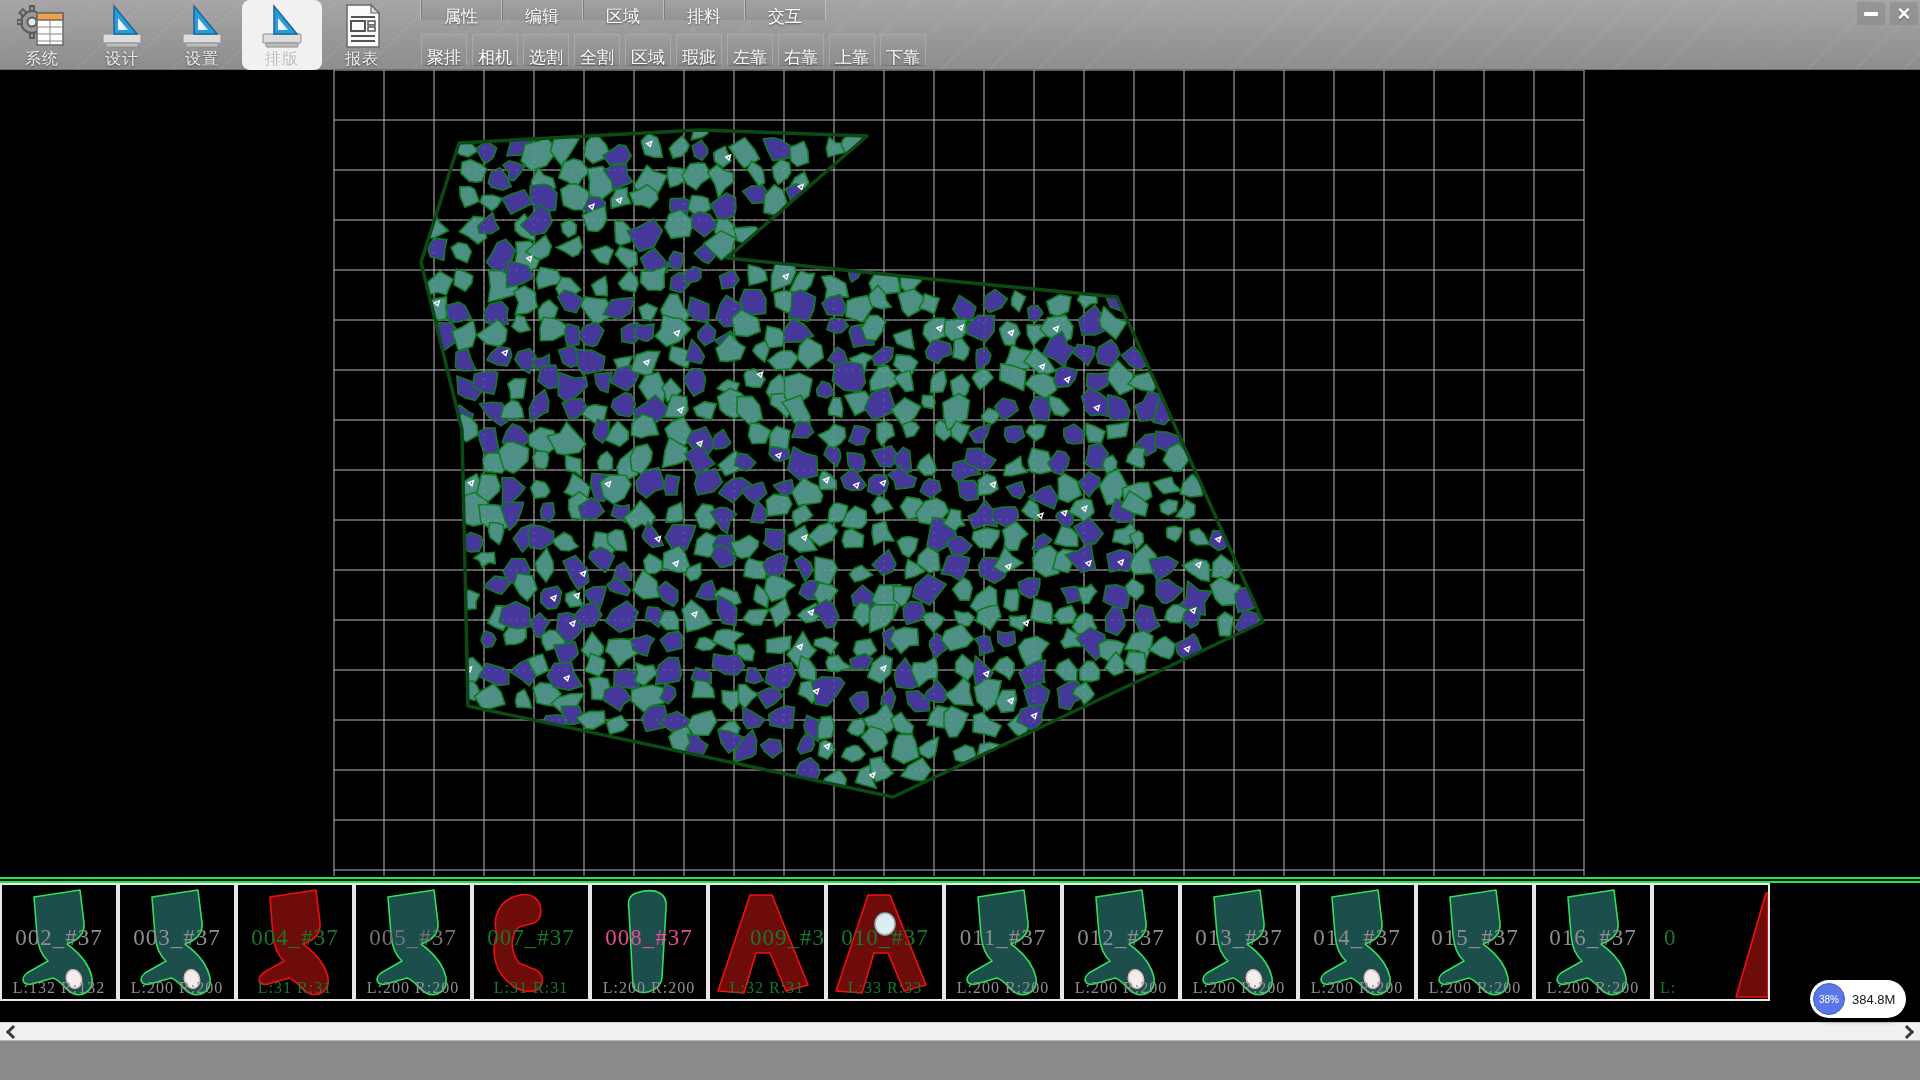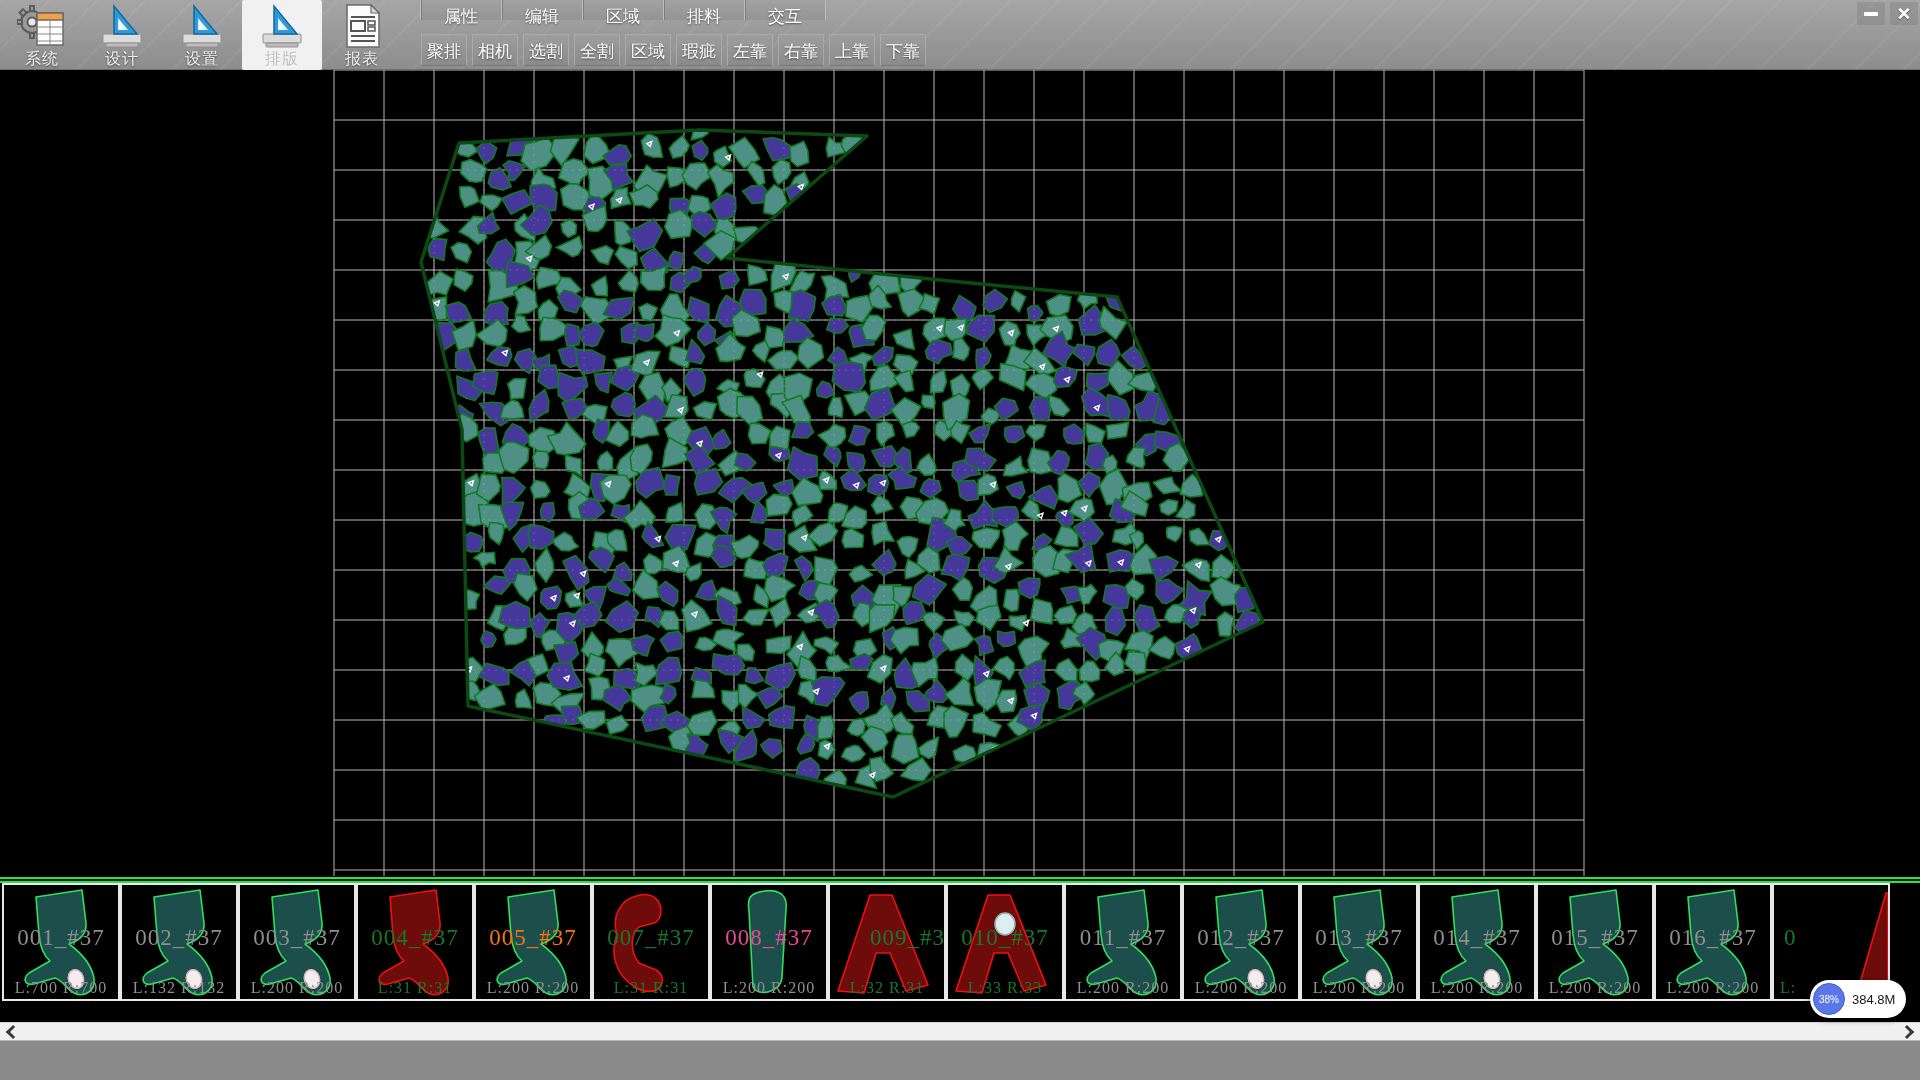--- a/index.html
+++ b/index.html
@@ -6,36 +6,36 @@
   body{width:1920px;height:1080px;position:relative;overflow:hidden;
        font-family:"Liberation Sans",sans-serif;-webkit-font-smoothing:antialiased;}
 
   
   .toolbar{position:absolute;left:0;top:0;width:1920px;height:70px;
     background:linear-gradient(#a6a6a6,#8d8d8d);
     box-shadow:inset 0 -1px 0 #6f6f6f;}
   .toolbar::after{content:"";position:absolute;inset:0;pointer-events:none;
     background:repeating-linear-gradient(135deg,rgba(255,255,255,.05) 0 2px,rgba(0,0,0,0) 2px 34px);}
   .icon-slot{position:absolute;top:0;height:70px;width:80px;text-align:center;cursor:pointer;z-index:2;}
-  .icon-slot.active{background:#f1f1f1;border-radius:2px;}
+  .icon-slot.active{background:#f1f1f1;border-radius:8px;}
   .icon-slot .glyph{display:block;margin:3px auto 0;width:50px;height:46px;}
   .icon-slot .cap{display:block;margin-top:0px;font-size:16px;color:#efefef;
      text-shadow:0 1px 2px rgba(0,0,0,.55);letter-spacing:1px;}
   .icon-slot.active .cap{color:#bdbdbd;text-shadow:0 1px 0 #fff;}
 
   .menu-tabs{position:absolute;left:420px;top:0;height:33px;display:flex;z-index:2;}
   .menu-tab{width:80px;height:20px;line-height:33px;text-align:center;color:#fff;font-size:17px;
     text-shadow:0 1px 2px rgba(0,0,0,.5);cursor:pointer;
     border-left:1px solid #bdbdbd;box-shadow:inset 1px 0 0 #7e7e7e;
     background:linear-gradient(#a2a2a2,#949494);}
   .menu-tab:last-child{border-right:1px solid #bdbdbd;}
 
   .tool-row{position:absolute;left:421px;top:34px;height:34px;display:flex;gap:5px;z-index:2;}
   .tool-btn{min-width:46px;height:32px;line-height:32px;text-align:center;color:#fff;font-size:17px;
-    text-shadow:0 1px 2px rgba(0,0,0,.5);cursor:pointer;padding:1px 1px;
+    text-shadow:0 1px 2px rgba(0,0,0,.5);cursor:pointer;padding:7px 1px;
     background:linear-gradient(#9e9e9e,#8b8b8b);
     border:1px solid #a9a9a9;border-bottom-color:#777;box-sizing:border-box;}
 
   .win-controls{position:absolute;right:2px;top:2px;display:flex;gap:5px;z-index:3;}
   .win-btn{width:28px;height:23px;display:flex;align-items:center;justify-content:center;cursor:pointer;
     background:rgba(120,120,120,.35);border-radius:2px;}
   .min-bar{width:14px;height:4px;background:#fff;border-radius:1px;}
   .close-x{color:#fff;font-size:22px;font-weight:bold;line-height:20px;text-shadow:0 1px 1px rgba(0,0,0,.4);}
 
   
@@ -838,56 +838,48 @@
           <path d="M1215.765180238057,469.00284728221595 l5,-2 l-1.5,5 Z"></path>
         </g>
       </g>
       <polygon points="459,73 700,60 867,66 727,188 940,210 1117,227 1263,552 893,727 468,636 462,360 421,192" fill="none" stroke="#0b4a12" stroke-width="3.5" stroke-linejoin="round"></polygon>
     </svg>
   </div>
 
 <div class="sep-green"></div>
 
 <div class="thumb-strip" id="thumb-strip">
-  <div class="thumb-cell" style="margin-left:2px">
+  <div class="thumb-cell">
     <svg viewBox="0 0 114 114" width="114" height="114">
         <path d="M32,12 L78,5 L82,38 C83,50 74,56 65,59 C76,67 87,78 90,93 C92,106 80,113 70,108 C62,104 60,96 51,93 L30,99 C21,101 18,94 25,88 L46,76 C39,70 36,61 35,50 Z" fill="#1c4f4b" stroke="#2ee05a" stroke-width="1.6" stroke-linejoin="round"></path>
         <ellipse cx="72" cy="94" rx="7.5" ry="9.5" transform="rotate(-18 72 94)" fill="#f5eded" stroke="#d9b8b8" stroke-width="1.5"></ellipse>
       </svg>
-    <div class="thumb-id" style="color: rgb(143, 143, 143);">001_#37</div>
-    <div class="thumb-info" style="color: rgb(143, 143, 143);">L:700 R:700</div>
+    <div class="thumb-id" style="color: rgb(143, 143, 143);">002_#37</div>
+    <div class="thumb-info" style="color: rgb(143, 143, 143);">L:132 R:132</div>
   </div>
   <div class="thumb-cell">
     <svg viewBox="0 0 114 114" width="114" height="114">
         <path d="M32,12 L78,5 L82,38 C83,50 74,56 65,59 C76,67 87,78 90,93 C92,106 80,113 70,108 C62,104 60,96 51,93 L30,99 C21,101 18,94 25,88 L46,76 C39,70 36,61 35,50 Z" fill="#1c4f4b" stroke="#2ee05a" stroke-width="1.6" stroke-linejoin="round"></path>
         <ellipse cx="72" cy="94" rx="7.5" ry="9.5" transform="rotate(-18 72 94)" fill="#f5eded" stroke="#d9b8b8" stroke-width="1.5"></ellipse>
       </svg>
-    <div class="thumb-id" style="color: rgb(143, 143, 143);">002_#37</div>
-    <div class="thumb-info" style="color: rgb(143, 143, 143);">L:132 R:132</div>
-  </div>
-  <div class="thumb-cell">
-    <svg viewBox="0 0 114 114" width="114" height="114">
-        <path d="M32,12 L78,5 L82,38 C83,50 74,56 65,59 C76,67 87,78 90,93 C92,106 80,113 70,108 C62,104 60,96 51,93 L30,99 C21,101 18,94 25,88 L46,76 C39,70 36,61 35,50 Z" fill="#1c4f4b" stroke="#2ee05a" stroke-width="1.6" stroke-linejoin="round"></path>
-        <ellipse cx="72" cy="94" rx="7.5" ry="9.5" transform="rotate(-18 72 94)" fill="#f5eded" stroke="#d9b8b8" stroke-width="1.5"></ellipse>
-      </svg>
     <div class="thumb-id" style="color: rgb(143, 143, 143);">003_#37</div>
     <div class="thumb-info" style="color: rgb(143, 143, 143);">L:200 R:200</div>
   </div>
   <div class="thumb-cell">
     <svg viewBox="0 0 114 114" width="114" height="114">
         <path d="M32,12 L78,5 L82,38 C83,50 74,56 65,59 C76,67 87,78 90,93 C92,106 80,113 70,108 C62,104 60,96 51,93 L30,99 C21,101 18,94 25,88 L46,76 C39,70 36,61 35,50 Z" fill="#6e0b0b" stroke="#f01010" stroke-width="1.6" stroke-linejoin="round"></path>
       </svg>
     <div class="thumb-id" style="color: rgb(21, 122, 42);">004_#37</div>
     <div class="thumb-info" style="color: rgb(21, 122, 42);">L:31 R:31</div>
   </div>
   <div class="thumb-cell">
     <svg viewBox="0 0 114 114" width="114" height="114">
         <path d="M32,12 L78,5 L82,38 C83,50 74,56 65,59 C76,67 87,78 90,93 C92,106 80,113 70,108 C62,104 60,96 51,93 L30,99 C21,101 18,94 25,88 L46,76 C39,70 36,61 35,50 Z" fill="#1c4f4b" stroke="#2ee05a" stroke-width="1.6" stroke-linejoin="round"></path>
       </svg>
-    <div class="thumb-id" style="color: #f97316;">005_#37</div>
+    <div class="thumb-id" style="color: #737373;">005_#37</div>
     <div class="thumb-info" style="color: rgb(143, 143, 143);">L:200 R:200</div>
   </div>
   <div class="thumb-cell">
     <svg viewBox="0 0 114 114" width="114" height="114">
         <path d="M46,10 C24,14 18,34 23,49 C16,68 21,90 41,102 C50,108 63,108 67,101 C71,93 66,85 57,83 L45,78 C36,67 36,50 45,42 L60,38 C69,34 69,19 61,13 C56,9 51,9 46,10 Z" fill="#6e0b0b" stroke="#f01010" stroke-width="1.6" stroke-linejoin="round"></path>
       </svg>
     <div class="thumb-id" style="color: rgb(21, 122, 42);">007_#37</div>
     <div class="thumb-info" style="color: rgb(21, 122, 42);">L:31 R:31</div>
   </div>
   <div class="thumb-cell">

